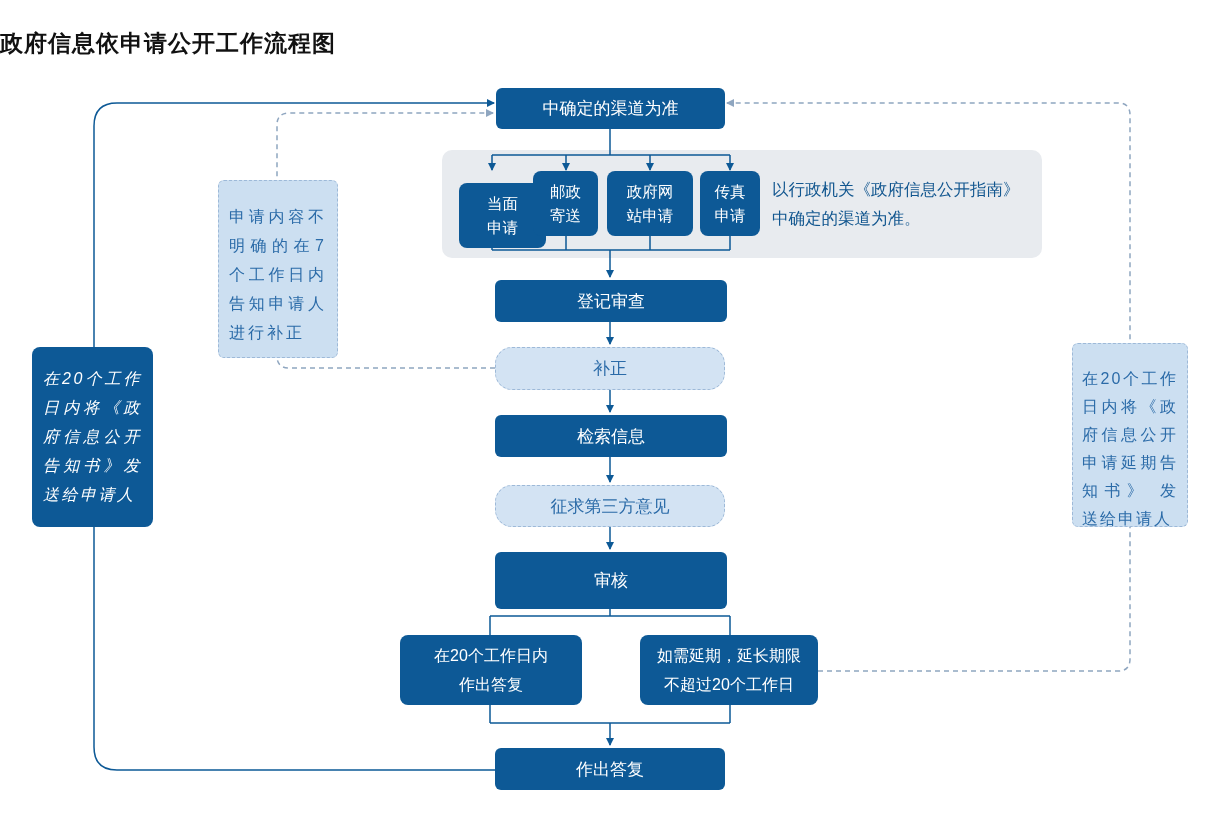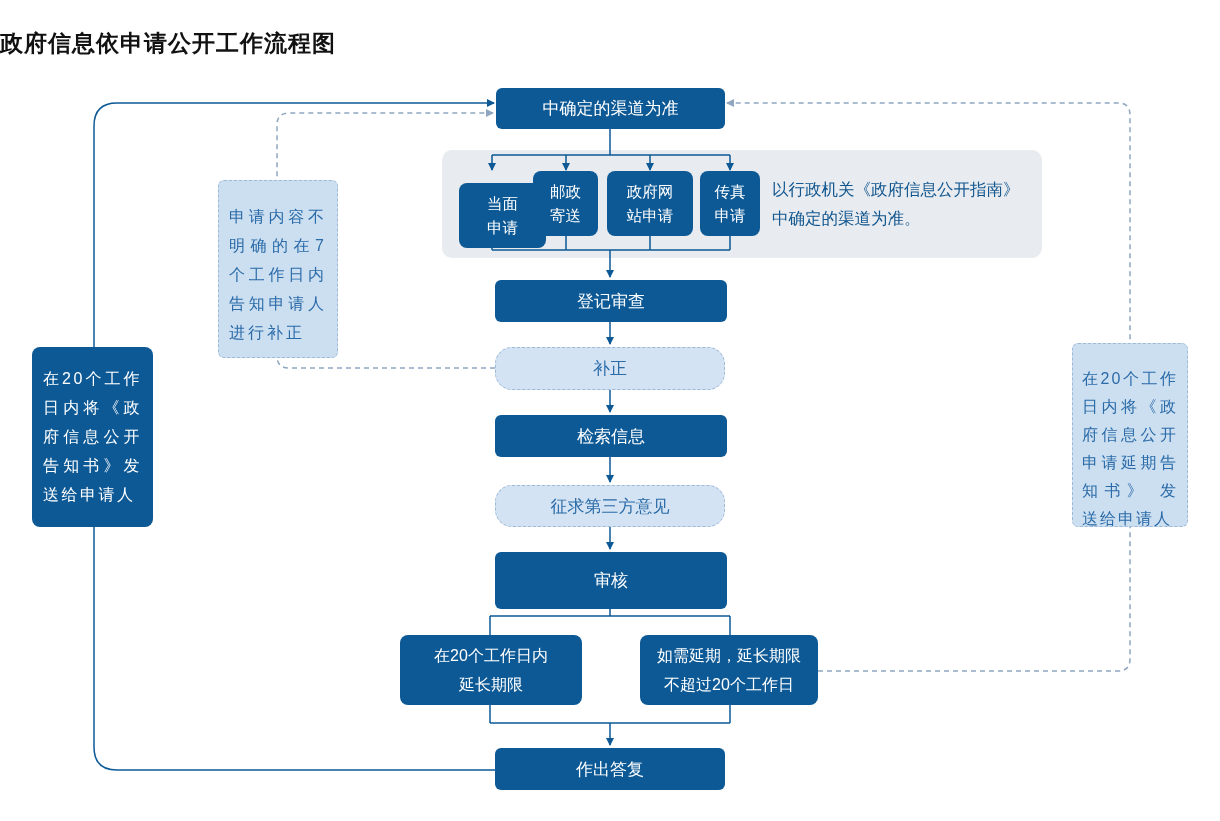--- a/index.html
+++ b/index.html
@@ -100,25 +100,25 @@
 
   <div class="box light" style="left:495px; top:347px; width:230px; height:43px;">补正</div>
 
   <div class="box light" style="left:495px; top:485px; width:230px; height:42px;">征求第三方意见</div>
 
   <div class="box dark" style="left:495px; top:415px; width:232px; height:42px;">检索信息</div>
 
   <div class="box dark" style="left:495px; top:552px; width:232px; height:57px;">审核</div>
 
   <div class="box dark branch" style="left:400px; top:635px; width:182px; height:70px;">在20个工作日内
-延长期限</div>
+作出答复</div>
   <div class="box dark branch" style="left:640px; top:635px; width:178px; height:70px;">如需延期，延长期限
 不超过20个工作日</div>
 
   <div class="box dark" style="left:495px; top:748px; width:230px; height:42px;">作出答复</div>
 
-  <div class="side side-dark" style="left:32px; top:347px; width:121px; height:180px;">在20个工作日内将《政府信息公开告知书》发送给申请人</div>
+  <div class="side side-dark" style="left:32px; top:347px; width:121px; height:180px;font-style:italic;">在20个工作日内将《政府信息公开告知书》发送给申请人</div>
 
   <div class="side side-light" style="left:218px; top:152px; width:120px; height:178px; padding:21px 10px;margin-top:28px;">申请内容不明确的在7个工作日内告知申请人进行补正</div>
 
   <div class="side side-light" style="left:1072px; top:343px; width:116px; height:184px; padding:21px 9px; line-height:28px; letter-spacing:2px;">在20个工作日内将《政府信息公开申请延期告知书》 发送给申请人</div>
 
 </div>
 
 </body></html>

